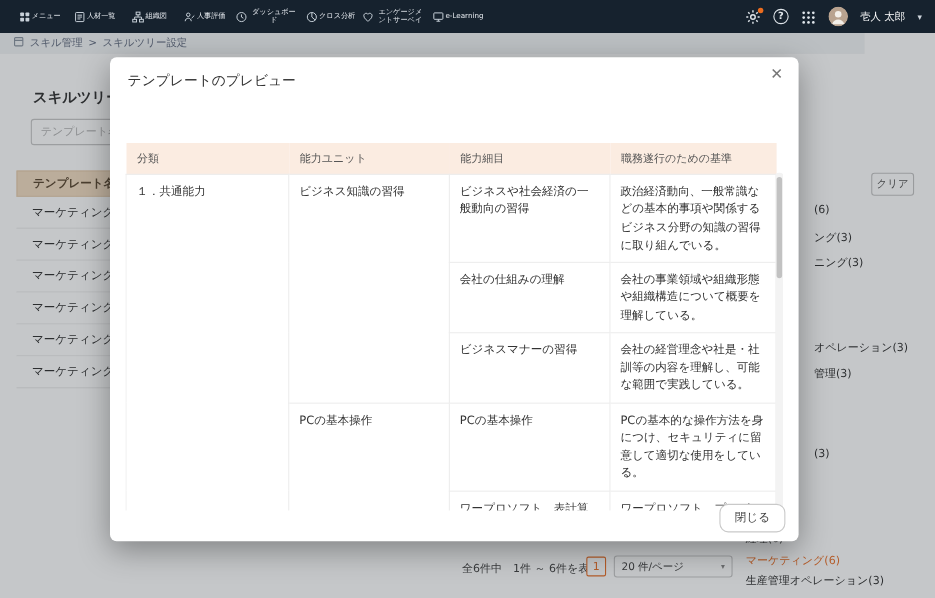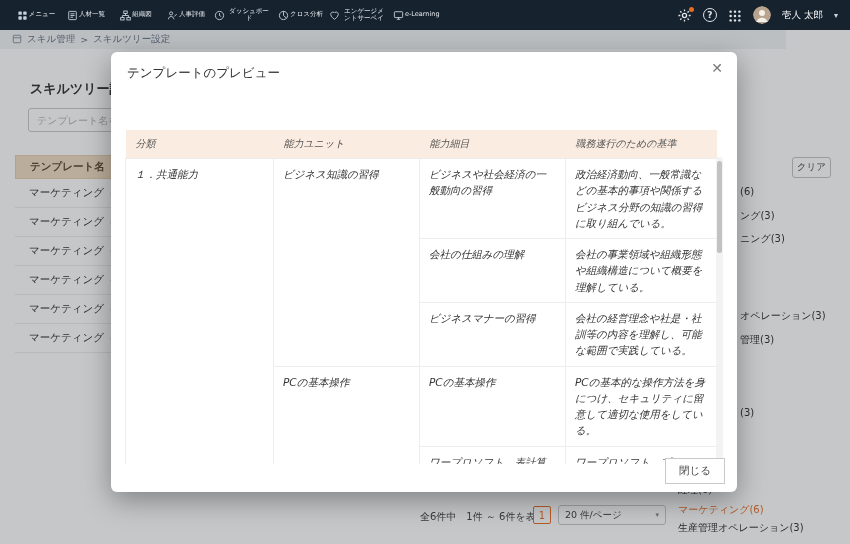--- a/index.html
+++ b/index.html
@@ -88,30 +88,30 @@
     padding:0 6px; cursor:pointer;
   }
   .pg-select .caret { font-size:7px; color:#888; }
 
   
   .overlay {
     position:absolute; top:30px; left:0; width:850px; height:514px;
     background:rgba(23,32,41,0.25); z-index:50;
   }
   .modal {
-    position:absolute; top:52px; left:111px; width:626px; height:440px;
+    position:absolute; top:52px; left:100px; width:626px; height:440px;
     background:#fff; border-radius:6px; box-shadow:0 8px 28px rgba(0,0,0,0.35);
     z-index:100;
   }
   .modal-title { position:absolute; top:13px; left:16px; font-size:12.5px; color:#333; }
   .modal-close {
     position:absolute; top:9px; right:14px; font-size:14px; color:#777; cursor:pointer; line-height:1;
   }
   .modal-subtitle { position:absolute; top:46px; left:16px; font-size:13px; font-weight:bold; color:#222; }
-  .table-wrap { position:absolute; top:78px; left:14px; width:598px; height:334px; overflow:hidden;font-style:italic; }
+  .table-wrap { position:absolute; top:78px; left:14px; width:598px; height:334px; overflow:hidden; }
   .ptable { width:591px; border-collapse:collapse; table-layout:fixed; }
   .ptable col.c1 { width:148px; } .ptable col.c2 { width:146px; }
   .ptable col.c3 { width:146px; } .ptable col.c4 { width:151px; }
   .ptable th {
     background:#fbece1; font-weight:normal; color:#555; text-align:left;
     padding:7px 10px; font-size:10px; border:none;
   }
   .ptable td {
     border:1px solid #ededed; padding:7px 9px; vertical-align:top;
     font-size:10.5px; line-height:1.55; color:#333;
@@ -119,21 +119,21 @@
   .vscroll {
     position:absolute; top:27px; right:0; width:7px; height:307px;
     background:#f3f3f3; border-radius:3px;
   }
   .vscroll .thumb {
     position:absolute; top:4px; left:1px; width:5px; height:92px;
     background:#c2c2c2; border-radius:3px; cursor:pointer;
   }
   .modal-close-btn {
     position:absolute; bottom:8px; right:12px; padding:5px 13px; background:#fff;
-    border:1px solid #c9c9c9; border-radius:0; font-size:10.5px; color:#444; cursor:pointer;
+    border:1px solid #c9c9c9; border-radius:8px; font-size:10.5px; color:#444; cursor:pointer;
   }
 </style>
 </head>
 <body>
 
 <div class="topbar">
   <div class="nav">
     <div class="nav-item">
       <span>
           <svg viewBox="0 0 16 16" fill="#c9d2da">

